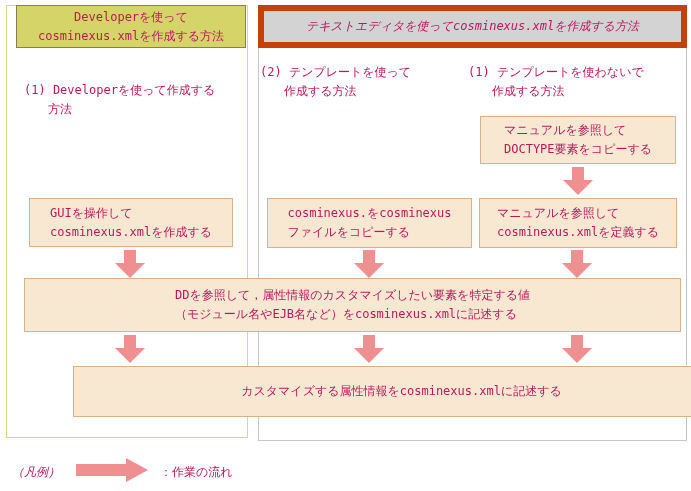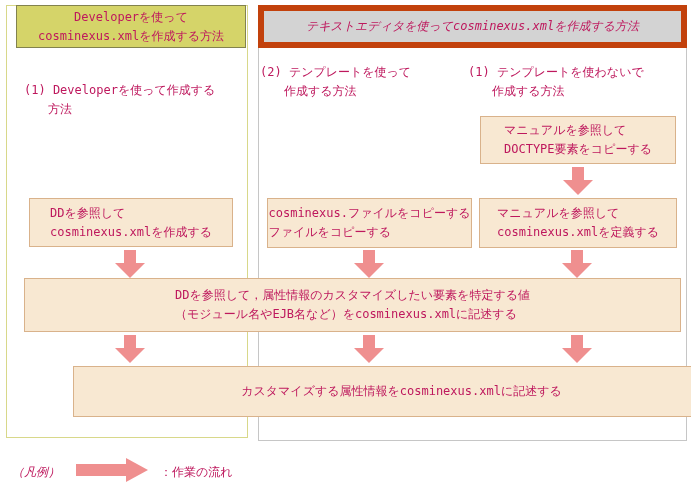--- a/index.html
+++ b/index.html
@@ -77,23 +77,23 @@
 作成する方法</div>
 
   <div class="abs pbox" style="left:480px; top:116px; width:196px; height:48px;">マニュアルを参照して
 DOCTYPE要素をコピーする</div>
 
   <div class="abs arrow-down" style="left:563px; top:167px;">
     <div class="stem"></div>
     <div class="head"></div>
   </div>
 
-  <div class="abs pbox" style="left:29px; top:198px; width:204px; height:49px;">DDを参照して
+  <div class="abs pbox" style="left:29px; top:198px; width:204px; height:49px;">GUIを操作して
 cosminexus.xmlを作成する</div>
-  <div class="abs pbox" style="left:267px; top:198px; width:205px; height:50px;">cosminexus.ファイルをコピーする
+  <div class="abs pbox" style="left:267px; top:198px; width:205px; height:50px;">cosminexus.をcosminexus
 ファイルをコピーする</div>
   <div class="abs pbox" style="left:479px; top:198px; width:198px; height:50px;">マニュアルを参照して
 cosminexus.xmlを定義する</div>
 
   <div class="abs arrow-down" style="left:115px; top:250px;">
     <div class="stem"></div>
     <div class="head"></div>
   </div>
   <div class="abs arrow-down" style="left:354px; top:250px;">
     <div class="stem"></div>

